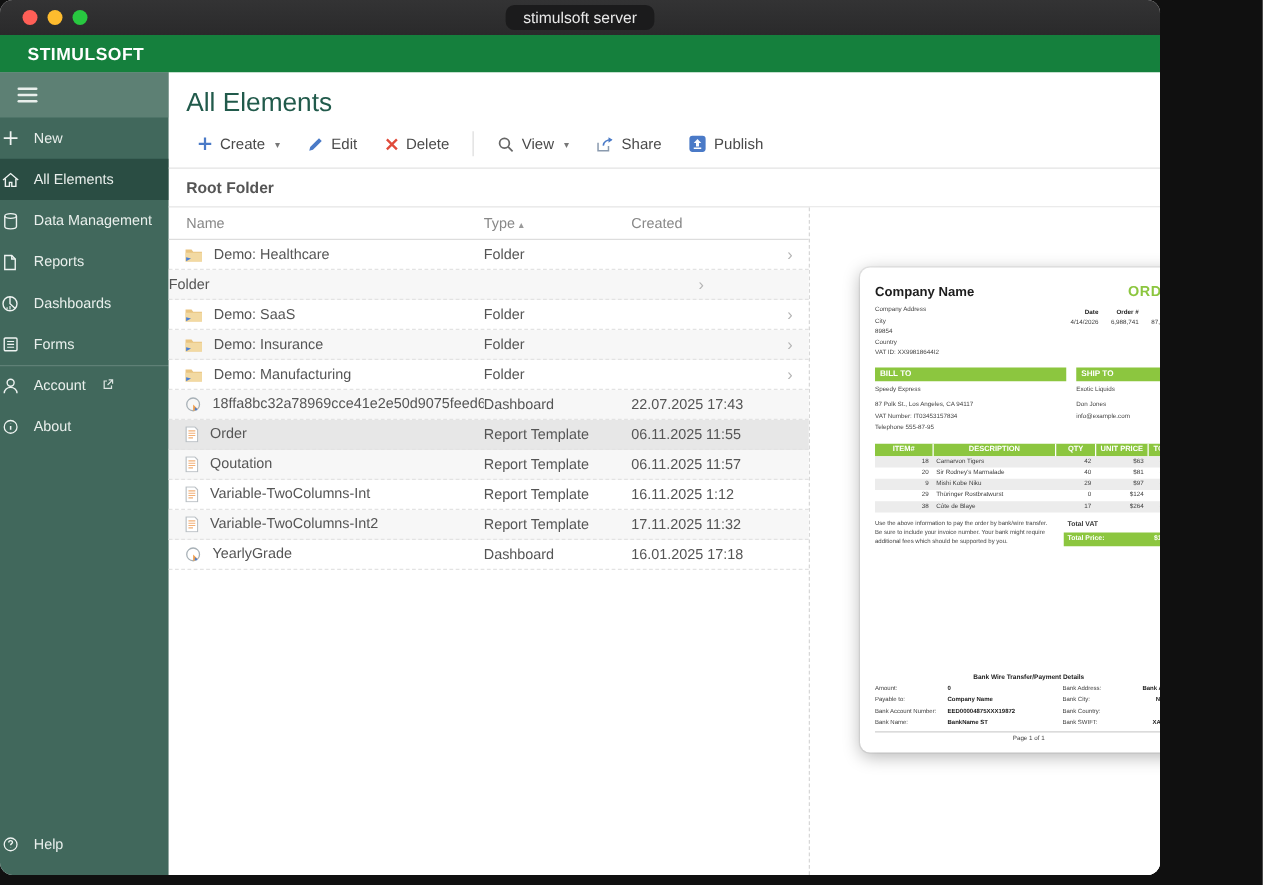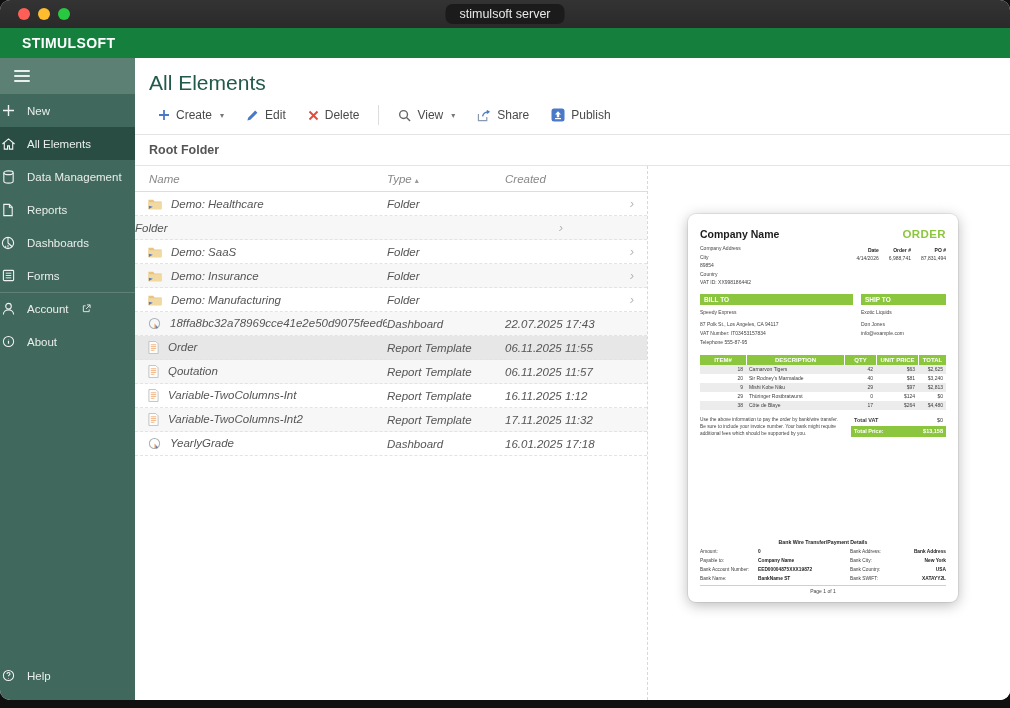--- a/index.html
+++ b/index.html
@@ -1,18 +1,18 @@
 <!DOCTYPE html>
 <html><head>
 <meta charset="utf-8">
 <style>
   * { margin:0; padding:0; box-sizing:border-box; }
   html,body { width:1010px; height:708px; background:#101010; overflow:hidden;
               font-family:"Liberation Sans","DejaVu Sans",sans-serif; }
-  .window { position:absolute; top:0; left:0; width:1010px; height:700px;
+  .window { position:absolute; top:0; left:0; width:928px; height:700px;
             border-radius:10px; overflow:hidden; display:flex; flex-direction:column;
             background:#fff; }
   
   .titlebar { height:28px; background:linear-gradient(#333334,#2a2a2b); flex:0 0 28px;
               display:flex; align-items:center; position:relative; }
   .traffic { display:flex; gap:8px; margin-left:18px; }
   .light { width:12px; height:12px; border-radius:50%; }
   .light.red{ background:#ff5f57; } .light.yellow{ background:#febc2e; } .light.green{ background:#28c840; }
   .title-pill { position:absolute; left:50%; transform:translateX(-50%); background:#1b1b1c;
                 color:#e8e8e8; font-size:12.5px; padding:3px 14px; border-radius:7px; }
@@ -36,21 +36,21 @@
   .main { flex:1; background:#fff; display:flex; flex-direction:column; min-width:0; }
   .page-title { font-size:21px; color:#215a4b; font-weight:400; padding:13px 0 6px 14px; }
   .toolbar { display:flex; align-items:center; gap:4px; padding:4px 14px 9px 14px; border-bottom:1px solid #e3e3e3; }
   .tbtn { display:flex; align-items:center; gap:6px; font-size:12px; color:#4a4a4a;
           padding:3px 9px; cursor:pointer; border-radius:3px; }
   .caret { font-size:8px; color:#777; margin-left:2px; }
   .tsep { width:1px; height:20px; background:#ddd; margin:0 6px; }
   .crumb-bar { padding:8px 14px; font-size:12.5px; font-weight:bold; color:#555;
                border-bottom:1px solid #e5e5e5; }
   .split { flex:1; display:flex; min-height:0; }
-  .table-area { width:513px; flex:0 0 513px; border-right:1px dashed #d8d8d8;font-style:italic; }
+  .table-area { width:513px; flex:0 0 513px; border-right:1px dashed #d8d8d8; }
   .thead, .trow { display:grid; grid-template-columns:1fr 118px 112px 30px; align-items:center; }
   .thead { height:26px; font-size:11.5px; color:#888; border-bottom:1px solid #ddd; }
   .thead .hname { padding-left:14px; cursor:pointer; }
   .thead .htype { cursor:pointer; }
   .sort-arrow { font-size:8px; color:#999; margin-left:3px; }
   .trow { height:24px; font-size:11.5px; color:#555; border-bottom:1px dashed #e3e3e3; cursor:pointer; }
   .trow:nth-child(odd) { background:#f7f7f7; }
   .trow.selected { background:#e7e7e7; }
   .cell-name { display:flex; gap:9px; padding-left:13px; overflow:hidden;
                white-space:nowrap; text-overflow:ellipsis; }

